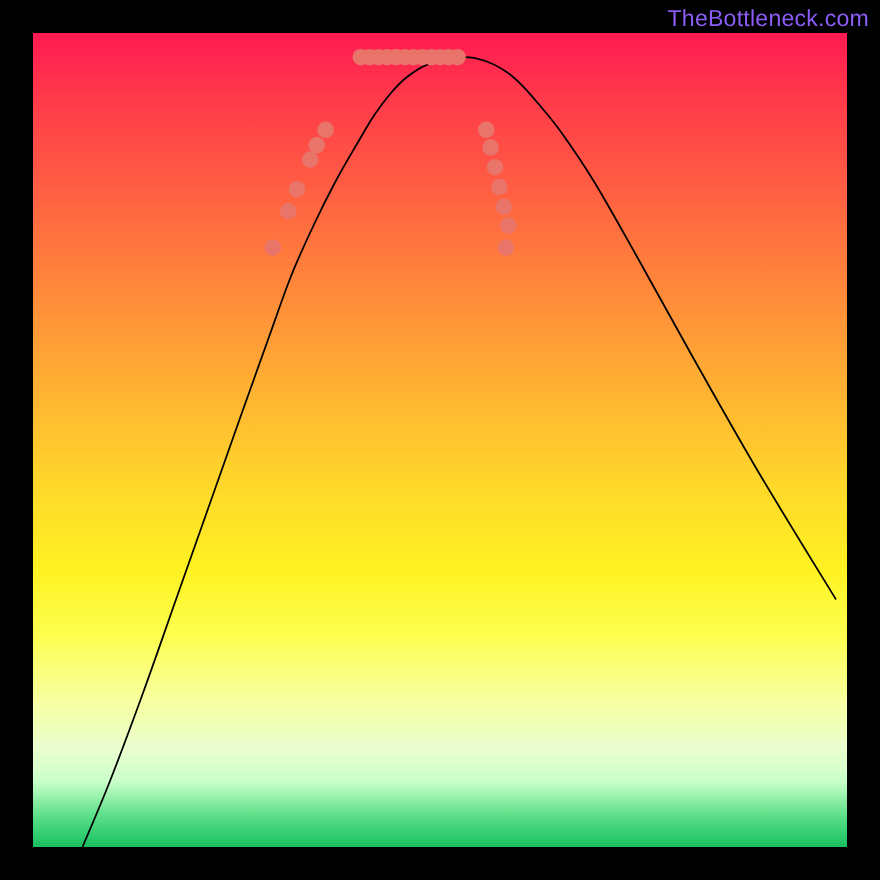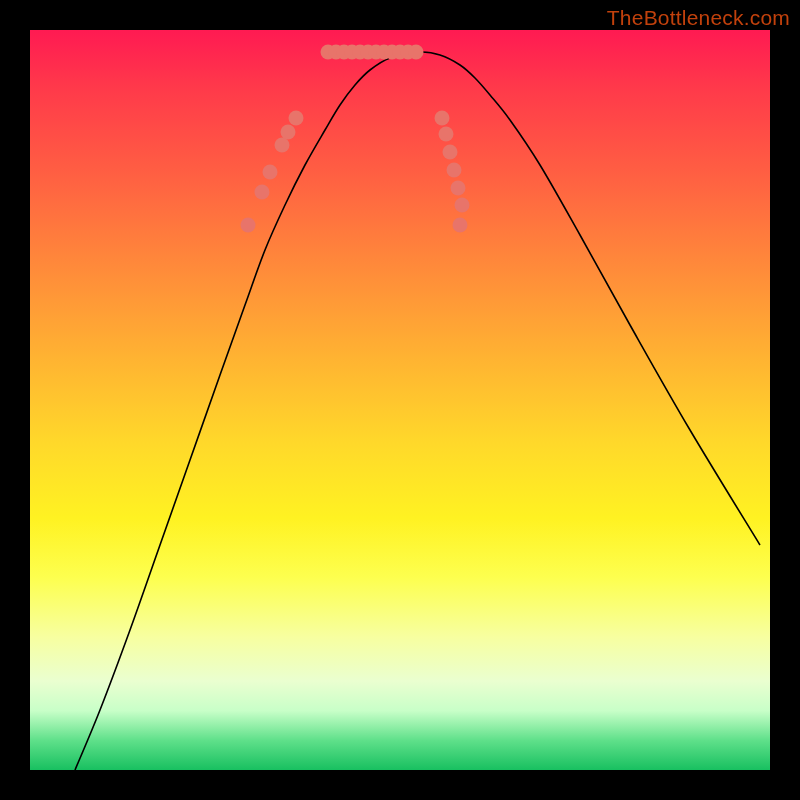--- a/index.html
+++ b/index.html
@@ -37,21 +37,21 @@
       #eaffd0 88%,
       #c8ffc8 92%,
       #5fe08a 96%,
       #18c060 100%
     );
   }
   .attribution {
     position: absolute;
     top: 6px;
     right: 10px;
-    color: #c2410c;
+    color: #8b5cf6;
     font-size: 21px;
     font-weight: 500;
     letter-spacing: 0.2px;
     user-select: none;
   }
   svg.curve {
     position: absolute;
     left: 0;
     top: 0;
     width: 740px;

